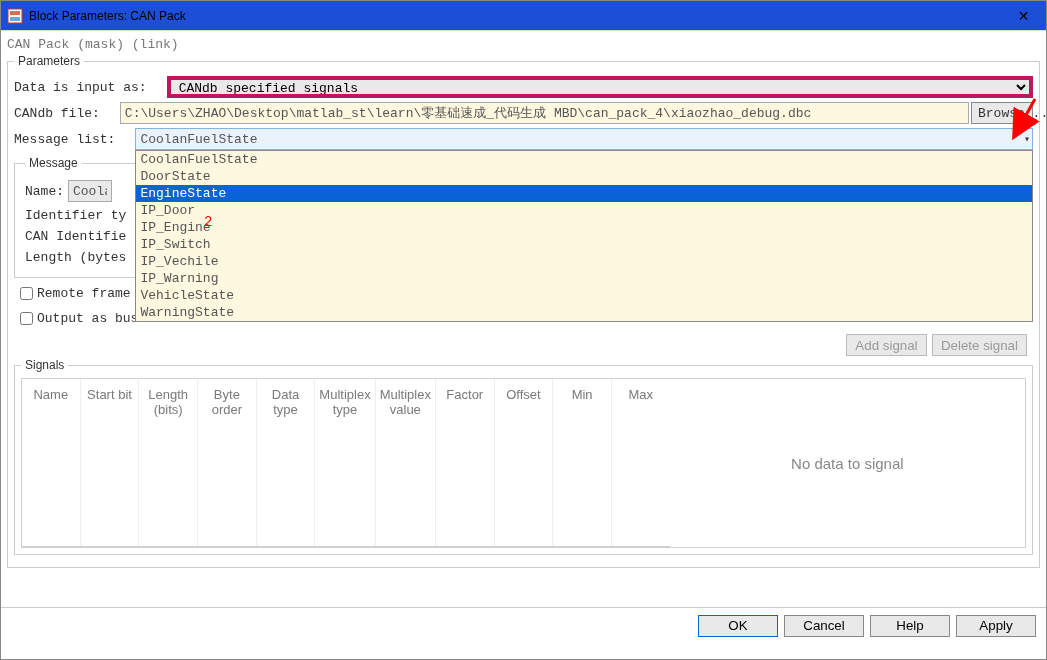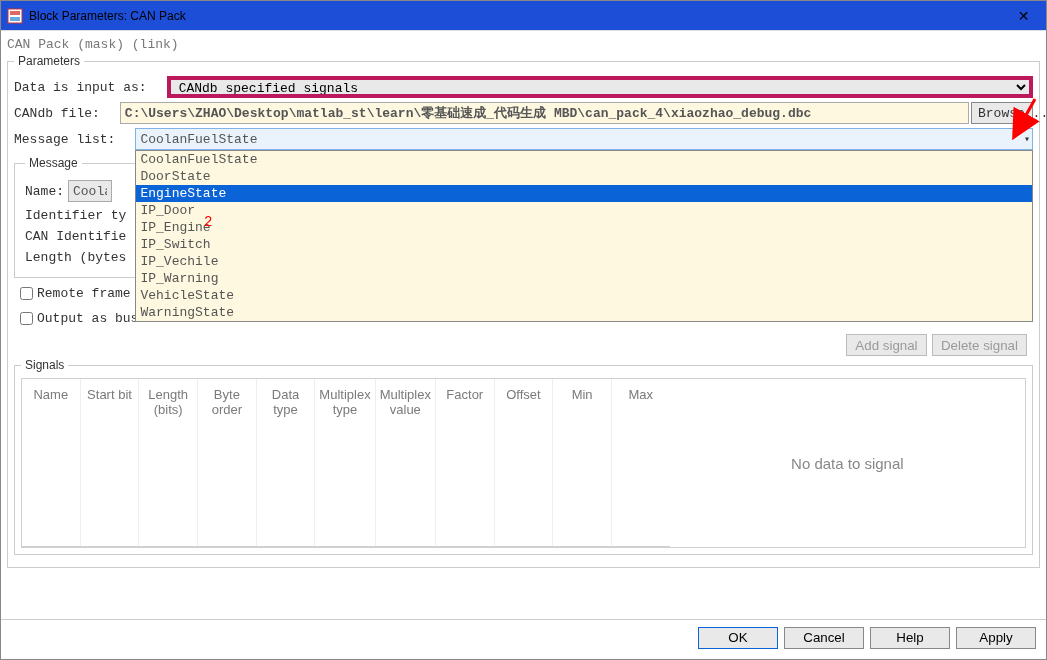--- a/index.html
+++ b/index.html
@@ -35,21 +35,21 @@
   .desc2 { color:#333; margin-bottom:8px; }
   fieldset.param-group {
     border:1px solid #ccc; padding:4px 6px 6px 6px; margin:0 0 8px 0;
     position:relative;
   }
   fieldset.param-group > legend { padding:0 4px; color:#333; font-size:12px; }
   .row { display:flex; align-items:center; margin:4px 0; }
   .row label.fieldlabel { color:#333; margin-right:20px; white-space:nowrap; }
   input.txt {
     flex:1; height:22px; border:1px solid #aaa;
-    background:#fff8e0; padding:1px 4px; color:#555;font-weight:bold;
+    background:#fff8e0; padding:1px 4px; color:#555;
   }
   select.drop {
     flex:1; height:22px; border:4px solid #be185d; background:#e9e9e9;
     padding-left:4px;
   }
   .browsebtn {
     width:62px; height:22px; margin-left:2px;
     background:#e9e9e9; border:1px solid #888; color:#333;
   }
   
@@ -96,21 +96,21 @@
     height:170px;
   }
   .sig-head { display:flex; border-bottom:1px solid #d0d0d0; }
   .sig-head .th {
     flex:1; padding:8px 4px; text-align:center; color:#7a7a7a; font-size:13px;
     border-right:1px solid #eee;
   }
   .sig-head .th:last-child{border-right:none;}
   .sig-body { flex:1; display:flex; align-items:center; justify-content:center; color:#888; font-size:15px; }
   .bottom-bar {
-    position:absolute; left:0; right:0; bottom:4px;
+    position:absolute; left:0; right:0; bottom:16px;
     border-top:1px solid #ccc; height:36px;
     display:flex; align-items:center; justify-content:flex-end;
     padding:0 10px; background:#fff;
   }
   .bottom-bar button {
     width:80px; height:22px; margin-left:6px;
     border:1px solid #888; background:#e9e9e9;
   }
   .bottom-bar button.primary { border:1px solid #0a64d8; }
   

